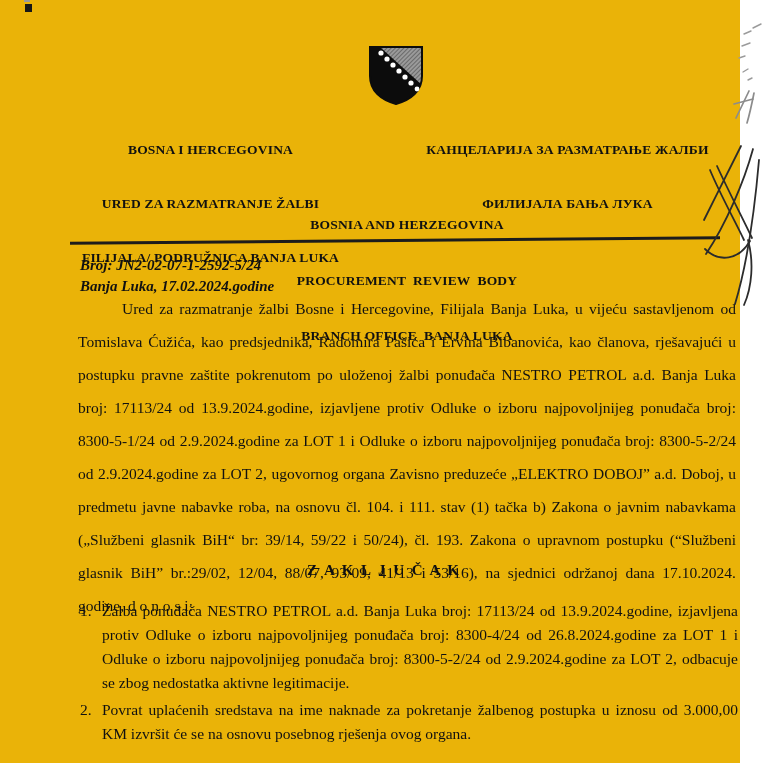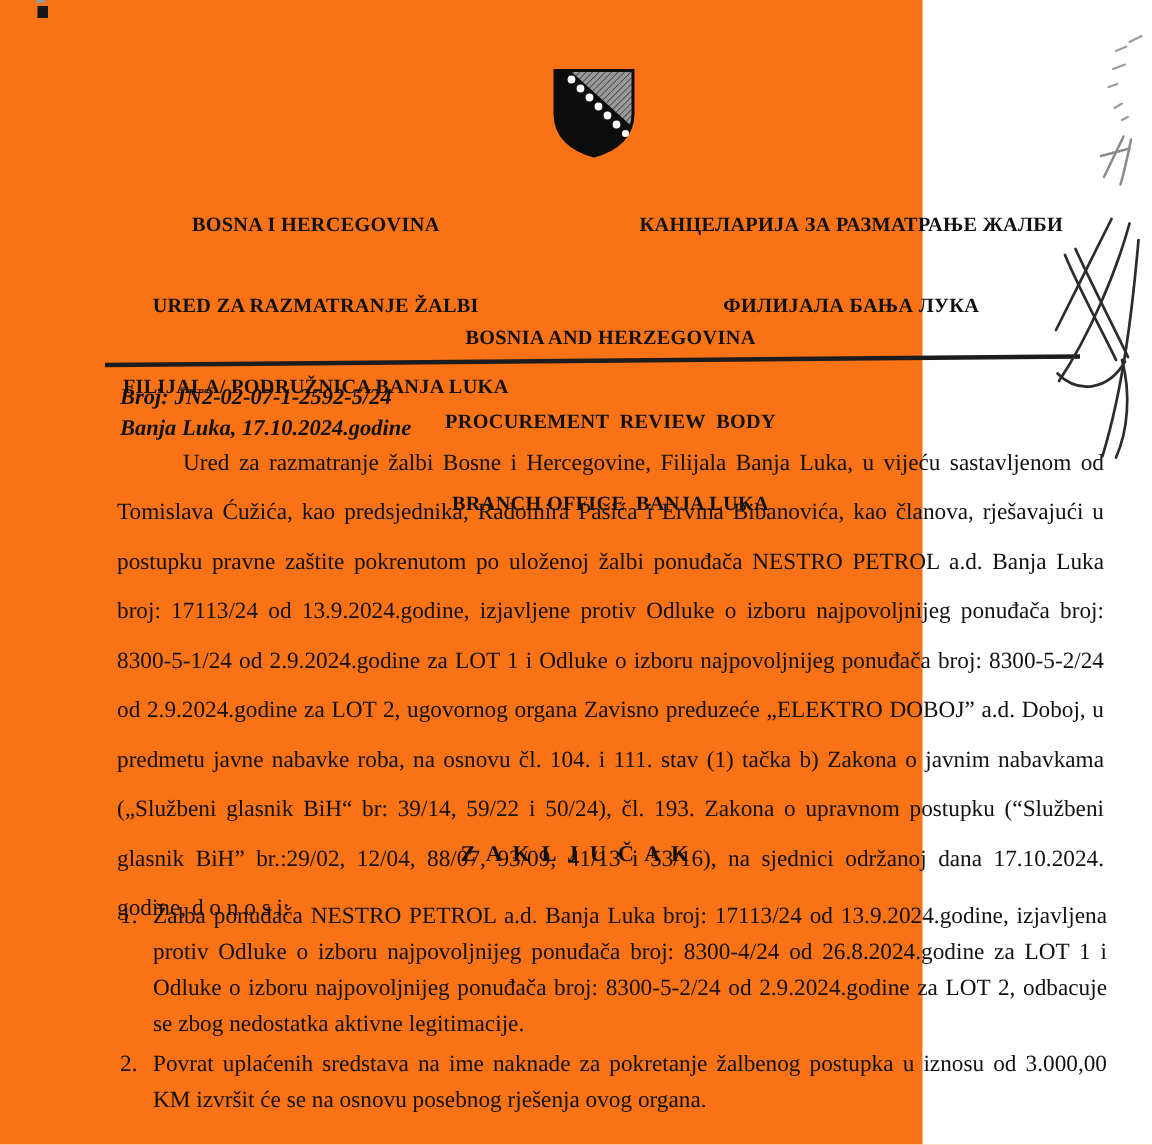--- a/index.html
+++ b/index.html
@@ -3,21 +3,21 @@
 <meta charset="utf-8">
 <style>
   html, body {
     margin: 0; padding: 0;
     width: 768px; height: 763px;
     background: #ffffff;
     font-family: "Liberation Serif", "DejaVu Serif", serif;
     color: #111;
     overflow: hidden;
   }
-  .page { position: relative; width: 615px; height: 763px; background: #f97316; }
+  .page { position: relative; width: 740px; height: 763px; background: #eab308; }
 
   .corner-mark {
     position: absolute; left: 25px; top: 4px;
     width: 7px; height: 8px; background: #161616;
   }
   .corner-mark::before {
     content: ""; position: absolute; left: -1px; top: -4px;
     width: 6px; height: 2px; background: #9a9a9a;
   }
 
@@ -121,21 +121,21 @@
       <div>BOSNIA AND HERZEGOVINA</div>
       <div>PROCUREMENT  REVIEW  BODY</div>
       <div>BRANCH OFFICE  BANJA LUKA</div>
     </div>
   </header>
 
   <div class="rule"></div>
 
   <div class="ref-block">
     <div>Broj: JN2-02-07-1-2592-5/24</div>
-    <div>Banja Luka, 17.10.2024.godine</div>
+    <div>Banja Luka, 17.02.2024.godine</div>
   </div>
 
   <p class="preamble">Ured za razmatranje žalbi Bosne i Hercegovine, Filijala Banja Luka, u vijeću sastavljenom od Tomislava Ćužića, kao predsjednika, Radomira Pašića i Ervina Bibanovića, kao članova, rješavajući u postupku pravne zaštite pokrenutom po uloženoj žalbi ponuđača NESTRO PETROL a.d. Banja Luka broj: 17113/24 od 13.9.2024.godine, izjavljene protiv Odluke o izboru najpovoljnijeg ponuđača broj: 8300-5-1/24 od 2.9.2024.godine za LOT 1 i Odluke o izboru najpovoljnijeg ponuđača broj: 8300-5-2/24 od 2.9.2024.godine za LOT 2, ugovornog organa Zavisno preduzeće „ELEKTRO DOBOJ” a.d. Doboj, u predmetu javne nabavke roba, na osnovu čl. 104. i 111. stav (1) tačka b) Zakona o javnim nabavkama („Službeni glasnik BiH“ br: 39/14, 59/22 i 50/24), čl. 193. Zakona o upravnom postupku (“Službeni glasnik BiH” br.:29/02, 12/04, 88/07, 93/09, 41/13 i 53/16), na sjednici održanoj dana 17.10.2024. godine, d o n o s i:</p>
 
   <h2 class="conclusion-title">Z A K L J U Č A K</h2>
 
   <ol class="conclusion-list">
     <li>
       <span class="num">1.</span>
       <p class="item-text">Žalba ponuđača NESTRO PETROL a.d. Banja Luka broj: 17113/24 od 13.9.2024.godine, izjavljena protiv Odluke o izboru najpovoljnijeg ponuđača broj: 8300-4/24 od 26.8.2024.godine za LOT 1 i Odluke o izboru najpovoljnijeg ponuđača broj: 8300-5-2/24 od 2.9.2024.godine za LOT 2, odbacuje se zbog nedostatka aktivne legitimacije.</p>

